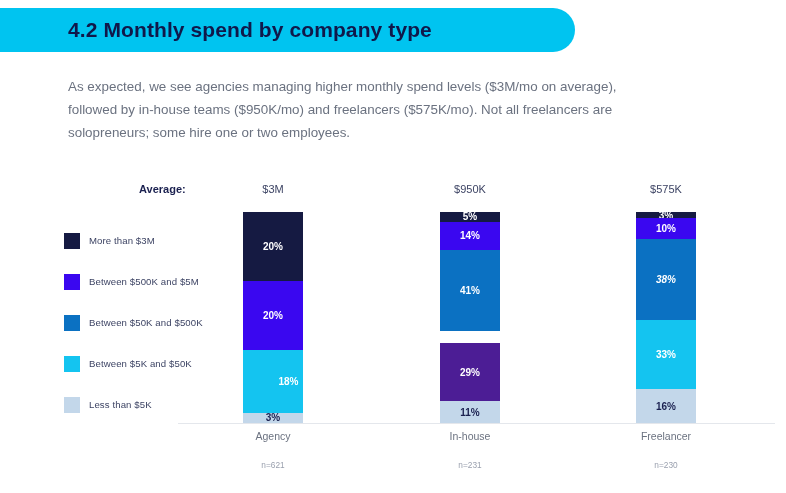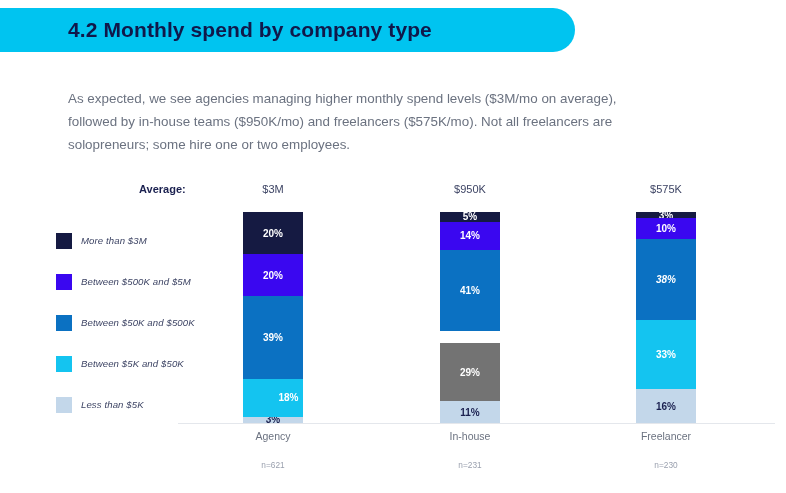--- a/index.html
+++ b/index.html
@@ -35,43 +35,42 @@
     font-weight: bold;
     color: #10184a;
     letter-spacing: 0.1px;
     white-space: nowrap;
   }
 
   
   #intro-paragraph {
     position: absolute;
     left: 68px;
-    top: 74px;
+    top: 62px;
     width: 560px;
     font-size: 13.4px;
     line-height: 23px;
     color: #6b7280;
   }
 
   
   #chart-area {
     position: absolute;
     left: 0;
     top: 165px;
     width: 786px;
     height: 328px;
   }
 
   
   #legend {
     position: absolute;
-    left: 56px;
+    left: 64px;
     top: 55px;
     width: 180px;
-    font-style: italic;
   }
   .legend-item {
     display: flex;
     align-items: center;
     height: 41px;
   }
   .legend-swatch {
     width: 16px;
     height: 16px;
     flex: 0 0 16px;
@@ -193,23 +192,20 @@
   <div id="columns-host">
       <div class="bar-column" style="left: 243px;">
         <div class="avg-value" style="left: 0px;">$3M</div>
         <div class="bar-stack">
           <div class="bar-seg" style="flex: 20 0 0px; background: rgb(21, 26, 66);">
             <span class="seg-label" style="color: rgb(255, 255, 255);">20%</span>
           </div>
           <div class="bar-seg" style="flex: 20 0 0px; background: rgb(58, 7, 240);">
             <span class="seg-label" style="color: rgb(255, 255, 255);">20%</span>
           </div>
-          <div class="bar-seg" style="flex: 39 0 0px; background: rgb(11, 113, 194);">
-            <span class="seg-label" style="color: rgb(255, 255, 255);">39%</span>
-          </div>
           <div class="bar-seg" style="flex: 18 0 0px; background: rgb(20, 196, 240); padding-left: 31px;">
             <span class="seg-label" style="color: rgb(255, 255, 255);">18%</span>
           </div>
           <div class="bar-seg" style="flex: 3 0 0px; background: rgb(195, 215, 234);">
             <span class="seg-label" style="color: rgb(27, 33, 80);">3%</span>
           </div>
         </div>
         <div class="cat-label">Agency</div>
         <div class="n-label">n=621</div>
       </div>
@@ -218,21 +214,21 @@
         <div class="bar-stack">
           <div class="bar-seg" style="flex: 5 0 0px; background: rgb(21, 26, 66);">
             <span class="seg-label" style="color: rgb(255, 255, 255);">5%</span>
           </div>
           <div class="bar-seg" style="flex: 14 0 0px; background: rgb(58, 7, 240);">
             <span class="seg-label" style="color: rgb(255, 255, 255);">14%</span>
           </div>
           <div class="bar-seg" style="flex: 41 0 0px; background: rgb(11, 113, 194);">
             <span class="seg-label" style="color: rgb(255, 255, 255);">41%</span>
           </div>
-          <div class="bar-seg" style="flex: 29 0 0px; background: #737373; margin-top: 12px;">
+          <div class="bar-seg" style="flex: 29 0 0px; background: #4c1d95; margin-top: 12px;">
             <span class="seg-label" style="color: rgb(255, 255, 255);">29%</span>
           </div>
           <div class="bar-seg" style="flex: 11 0 0px; background: rgb(195, 215, 234);">
             <span class="seg-label" style="color: rgb(27, 33, 80);">11%</span>
           </div>
         </div>
         <div class="cat-label">In-house</div>
         <div class="n-label">n=231</div>
       </div>
       <div class="bar-column" style="left: 636px;">

